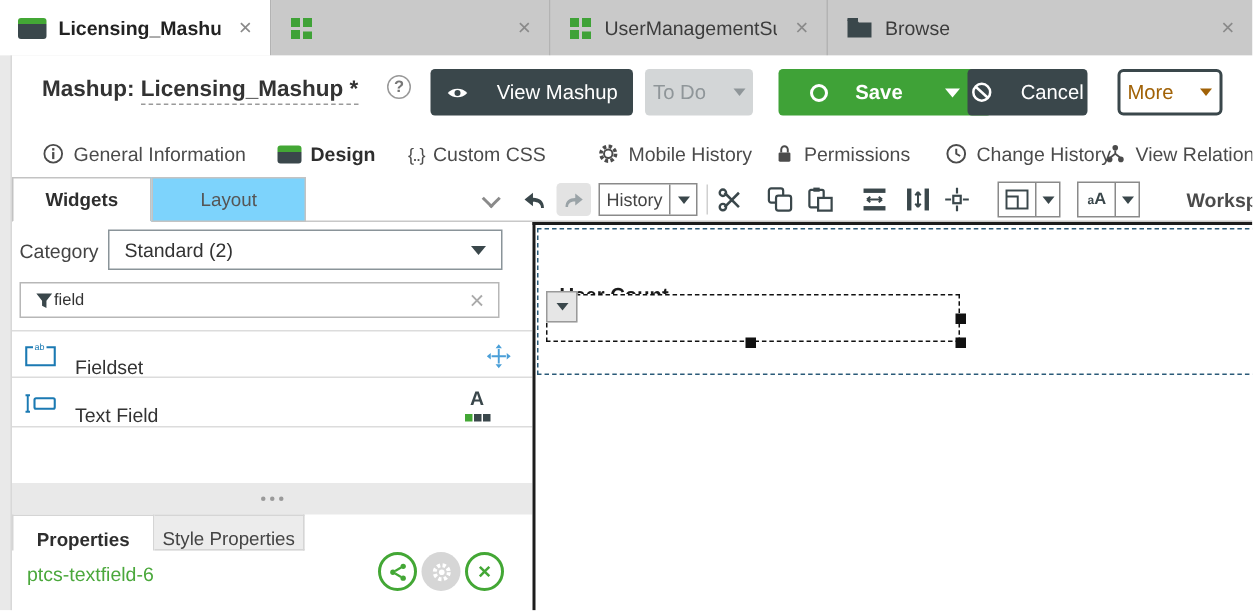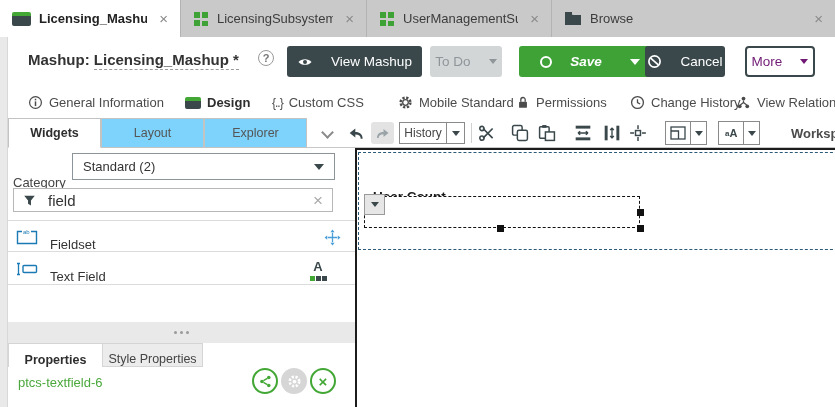--- a/index.html
+++ b/index.html
@@ -20,23 +20,23 @@
   .folder-glyph { width:18px; height:15px; flex:none; }
   
   .header { position:absolute; left:0; top:37px; width:835px; height:49px; background:#fff; }
   .page-title { position:absolute; left:28px; top:14px; font-size:15px; font-weight:bold; color:#333; white-space:nowrap; }
   .entity-name { border-bottom:1px dashed #9a9a9a; padding-bottom:1px; }
   .help-circle { position:absolute; left:258px; top:13px; width:16px; height:16px; border:1px solid #999; border-radius:50%;
     font-size:11px; color:#777; text-align:center; line-height:14px; font-weight:bold; }
   .hbtn { position:absolute; top:9px; height:31px; border-radius:3px; font-size:13.5px; display:flex; align-items:center; justify-content:center; gap:18px; cursor:pointer; border:none; }
   .btn-view { left:287px; width:135px; background:#3a474b; color:#fff; }
   .btn-todo { left:430px; width:72px; background:#d3d6d7; color:#8f9699; }
-  .btn-save { left:519px; width:142px; background:#3fa237; color:#fff; font-weight:bold;font-style:italic; }
+  .btn-save { left:519px; width:142px; background:#3fa237; color:#fff; font-weight:bold; }
   .btn-cancel { left:645px; width:80px; background:#3a474b; color:#fff; }
-  .btn-more { left:745px; width:70px; background:#fff; color:#701a75; border:2px solid #3a474b; border-radius:4px; }
+  .btn-more { left:745px; width:70px; background:#fff; color:#a16207; border:2px solid #3a474b; border-radius:4px; }
   .caret { width:0; height:0; border-left:5px solid transparent; border-right:5px solid transparent; border-top:6px solid currentColor; display:inline-block; }
   .caret.small { border-left-width:4px; border-right-width:4px; border-top-width:5px; }
   .save-o { width:12px; height:12px; border:2px solid #fff; border-radius:50%; display:inline-block; }
   .btn-save .caret { margin-left:10px; }
   
   .nav { position:absolute; left:0; top:86px; width:835px; height:32px; background:#fff; }
   .nav-item { position:absolute; top:7px; height:19px; display:flex; align-items:center; gap:6px; font-size:13px; color:#4b4b4b; cursor:pointer; white-space:nowrap; }
   .nav-item.active { color:#2e2e2e; font-weight:bold; }
   .nav-item.active::after { content:""; position:absolute; left:-3px; right:-4px; bottom:-10px; height:4px; background:#53b043; }
   .braces { font-size:12px; color:#4b4b4b; letter-spacing:-1px; }
@@ -54,27 +54,27 @@
   .combo { position:absolute; top:3px; height:24px; border:1px solid #8a8a8a; background:#fff; display:flex; cursor:pointer; }
   .combo .cicon { width:25px; display:flex; align-items:center; justify-content:center; }
   .combo .cdrop { width:16px; border-left:1px solid #8a8a8a; display:flex; align-items:center; justify-content:center; color:#3a474b; }
   .lang-glyph { font-size:11px; color:#3a474b; font-weight:bold; }
   .lang-glyph sup { font-size:8px; }
   .workspace-label { position:absolute; left:791px; top:8px; font-size:13px; font-weight:bold; color:#4b4b4b; white-space:nowrap; }
   
   .gutter { position:absolute; left:0; top:37px; width:8px; height:370px; background:#e9e9e9; border-right:1px solid #d8d8d8; }
   
   .panel { position:absolute; left:8px; top:148px; width:347px; height:259px; background:#fff; }
-  .cat-label { position:absolute; left:5px; top:12px; font-size:13px; color:#444;margin-top:15px; }
+  .cat-label { position:absolute; left:5px; top:12px; font-size:13px; color:#444; }
   .cat-select { position:absolute; left:64px; top:5px; width:263px; height:27px; border:1px solid #8a9499; background:#fff; display:flex; align-items:center; cursor:pointer; }
   .cat-select .cv { font-size:13px; color:#333; margin-left:10px; }
   .cat-select .caret { margin-left:auto; margin-right:10px; color:#3a474b; }
   .filter-box { position:absolute; left:5px; top:40px; width:320px; height:24px; border:1px solid #b7b7b7; background:#fff; display:flex; align-items:center; }
   .filter-box svg { margin-left:9px; flex:none; }
-  .filter-input { border:none; outline:none; flex:1; font-size:15px; color:#333; margin-left:12px; font-family:"Liberation Sans",sans-serif; }
+  .filter-input { border:none; outline:none; flex:1; font-size:11px; color:#333; margin-left:0; font-family:"Liberation Sans",sans-serif; }
   .filter-clear { font-size:17px; color:#aaa; margin-right:9px; cursor:pointer; line-height:1; }
   .wrow { position:absolute; left:0; width:347px; height:32px; border-bottom:1px solid #dcdcdc; display:flex; align-items:center; background:#fff; cursor:pointer; }
   .wrow .wicon { margin-left:8px; flex:none; }
   .wrow .wlabel { font-size:13px; color:#333; margin-left:12px;margin-top:16px; }
   .row1 { top:72px; border-top:1px solid #dcdcdc; }
   .row2 { top:105px; }
   .move-icon { position:absolute; right:14px; top:8px; }
   .style-badge { position:absolute; right:28px; top:4px; width:18px; text-align:center; cursor:pointer; }
   .style-badge .sb-a { font-size:13px; font-weight:bold; color:#3a474b; line-height:13px; }
   .style-badge .sb-sq { display:flex; gap:1px; justify-content:center; margin-top:1px; }
@@ -108,21 +108,20 @@
       <span class="elabel">Licensing_Mashup *</span>
       <span class="close">×</span>
     </div>
     <div class="etab" style="width:186px">
       <svg class="subsys-glyph" viewBox="0 0 16 16">
         <rect x="1" y="1" width="6" height="6" fill="#3fa237"></rect>
           <rect x="9" y="1" width="6" height="6" fill="#3fa237"></rect>
         <rect x="1" y="9" width="6" height="6" fill="#3fa237"></rect>
           <rect x="9" y="10" width="6" height="5" fill="#3fa237"></rect>
       </svg>
-      <span class="elabel">LicensingSubsystem</span>
       <span class="close">×</span>
     </div>
     <div class="etab" style="width:185px">
       <svg class="subsys-glyph" viewBox="0 0 16 16">
         <rect x="1" y="1" width="6" height="6" fill="#3fa237"></rect>
           <rect x="9" y="1" width="6" height="6" fill="#3fa237"></rect>
         <rect x="1" y="9" width="6" height="6" fill="#3fa237"></rect>
           <rect x="9" y="10" width="6" height="5" fill="#3fa237"></rect>
       </svg>
       <span class="elabel">UserManagementSubsys...</span>
@@ -188,21 +187,21 @@
     </div>
     <div class="nav-item" style="left:272px">
       <span class="braces">{..}</span>
       <span>Custom CSS</span>
     </div>
     <div class="nav-item" style="left:398px">
       <svg width="15" height="15" viewBox="0 0 16 16">
         <circle cx="8" cy="8" r="5.2" fill="none" stroke="#4b4b4b" stroke-width="2.6" stroke-dasharray="2.4 1.7"></circle>
         <circle cx="8" cy="8" r="3" fill="none" stroke="#4b4b4b" stroke-width="1.4"></circle>
       </svg>
-      <span>Mobile Standard</span>
+      <span>Mobile History</span>
     </div>
     <div class="nav-item" style="left:516px">
       <svg width="14" height="15" viewBox="0 0 16 16">
         <rect x="3.5" y="7" width="9" height="7" rx="1" fill="#4b4b4b"></rect>
         <path d="M5.5 7 V4.8 a2.5 2.5 0 0 1 5 0 V7" fill="none" stroke="#4b4b4b" stroke-width="1.5"></path>
       </svg>
       <span>Permissions</span>
     </div>
     <div class="nav-item" style="left:630px">
       <svg width="15" height="15" viewBox="0 0 16 16">
@@ -221,23 +220,20 @@
       <span>View Relationships</span>
     </div>
   </div>
 
   <div class="toolbar">
     <div class="ptab active" style="left:8px;width:93px">
       <span>Widgets</span>
     </div>
     <div class="ptab" style="left:101px;width:103px">
       <span>Layout</span>
-    </div>
-    <div class="ptab" style="left:204px;width:103px">
-      <span>Explorer</span>
     </div>
     <span class="chev"></span>
 
     <svg class="tb-icon" style="left:348px" viewBox="0 0 16 16">
       <path d="M13 13 C13 9 10.5 7 6.5 7 L6.5 4 L1.5 8 L6.5 12 L6.5 9.3 C9.5 9.3 11.3 10.5 11.3 13 Z" fill="#3a474b"></path>
     </svg>
     <div class="redo-box">
       <svg width="16" height="16" viewBox="0 0 16 16" style="margin:3px">
         <path d="M3 13 C3 9 5.5 7 9.5 7 L9.5 4 L14.5 8 L9.5 12 L9.5 9.3 C6.5 9.3 4.7 10.5 4.7 13 Z" fill="#9aa3a7"></path>
       </svg>

